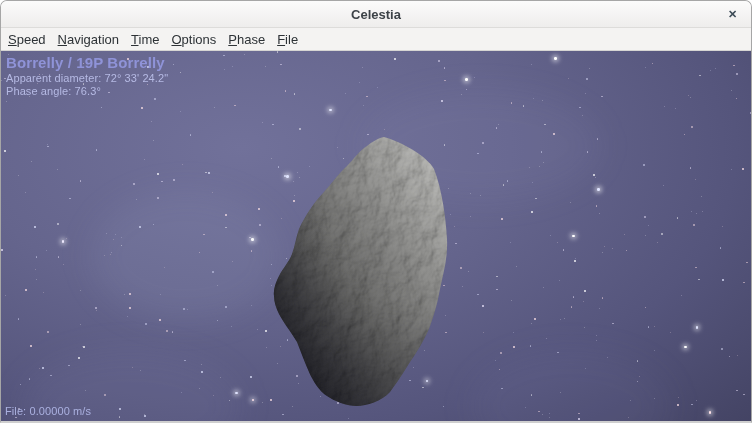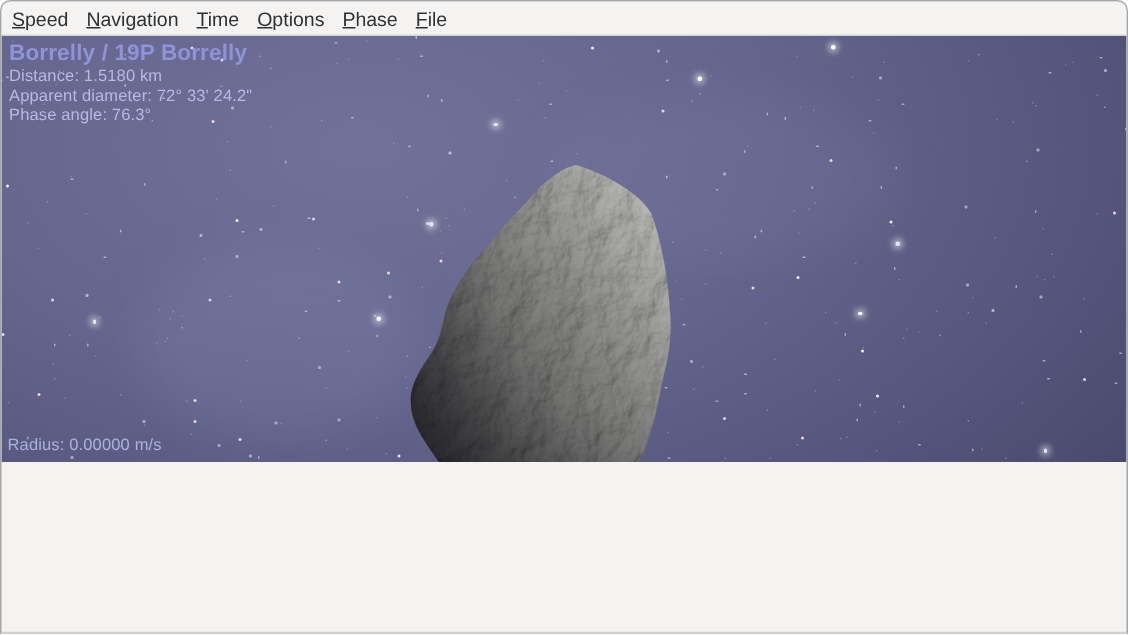--- a/index.html
+++ b/index.html
@@ -25,21 +25,21 @@
   .menubar{
     height:22px;background:#f4f3f2;border-bottom:1px solid #d6d5d3;
     display:flex;align-items:center;padding-left:1px;
   }
   .menu-item{
     font-size:13px;color:#2d3236;padding:2px 6px;cursor:default;white-space:nowrap;
   }
   .menu-item::first-letter{text-decoration:underline;}
   
   .viewport{
-    position:relative;width:750px;height:284px;overflow:hidden;
+    position:relative;width:750px;height:371px;overflow:hidden;
     background:
       radial-gradient(900px 520px at 32% 26%, #71719a 0%, #65658d 30%, #55557c 55%, #434363 78%, #353550 95%, #30304a 100%);
   }
   .star-layer{position:absolute;inset:0;z-index:1;}
   .star-layer i{position:absolute;display:block;border-radius:50%;}
   .haze{position:absolute;border-radius:50%;filter:blur(16px);z-index:1;}
   .haze.h1{left:90px;top:140px;width:190px;height:130px;background:rgba(178,182,220,0.10);}
   .haze.h2{left:20px;top:300px;width:220px;height:110px;background:rgba(150,155,205,0.09);}
   .haze.h3{left:470px;top:300px;width:200px;height:110px;background:rgba(140,145,195,0.08);}
   .haze.h4{left:360px;top:40px;width:240px;height:110px;background:rgba(170,172,215,0.07);}
@@ -51,20 +51,26 @@
   .hud-selection .sel-title{font-size:15px;font-weight:bold;color:#8f93d8;line-height:17px;margin-bottom:1px;}
   .hud-time{left:596px;top:4px;color:#abb1e0;}
   .hud-speed{left:4px;bottom:4px;color:#abb1e0;}
   .hud-frame{left:641px;bottom:3px;color:#9fade4;}
 </style>
 </head>
 <body>
 
 <div class="window">
 
+  <div class="titlebar">
+    <span class="title">Celestia</span>
+    <span class="close-btn">
+      <span>✕</span>
+    </span>
+  </div>
 
   <div class="menubar">
     <span class="menu-item">Speed</span>
     <span class="menu-item">Navigation</span>
     <span class="menu-item">Time</span>
     <span class="menu-item">Options</span>
     <span class="menu-item">Phase</span>
     <span class="menu-item">File</span>
   </div>
 
@@ -569,25 +575,24 @@
             C43,82 52,68 62,58
             C70,49 77,39 85,32
             C91,26 98,16 105,12
             C110,8 116,4 122,3 Z" fill="url(#astShade)"></path>
         </g>
       </svg>
     </div>
 
     <div class="hud hud-selection">
       <div class="sel-title">Borrelly / 19P Borrelly</div>
-      <div>Distance: 1.5180 km</div>
       <div>Apparent diameter: 72° 33' 24.2"</div>
       <div>Phase angle: 76.3°</div>
     </div>
 
     <div class="hud hud-time">
     </div>
 
-    <div class="hud hud-speed">Radius: 0.00000 m/s</div>
+    <div class="hud hud-speed">File: 0.00000 m/s</div>
 
   </div>
 
 </div>
 
 </body></html>

